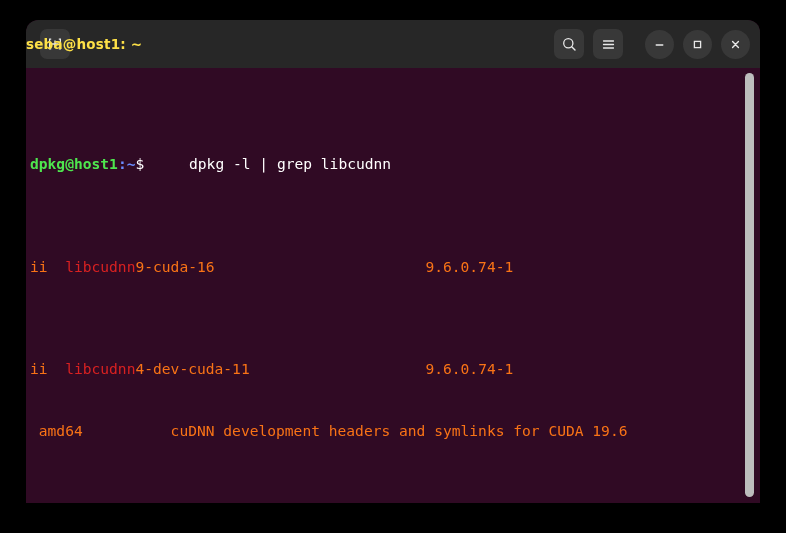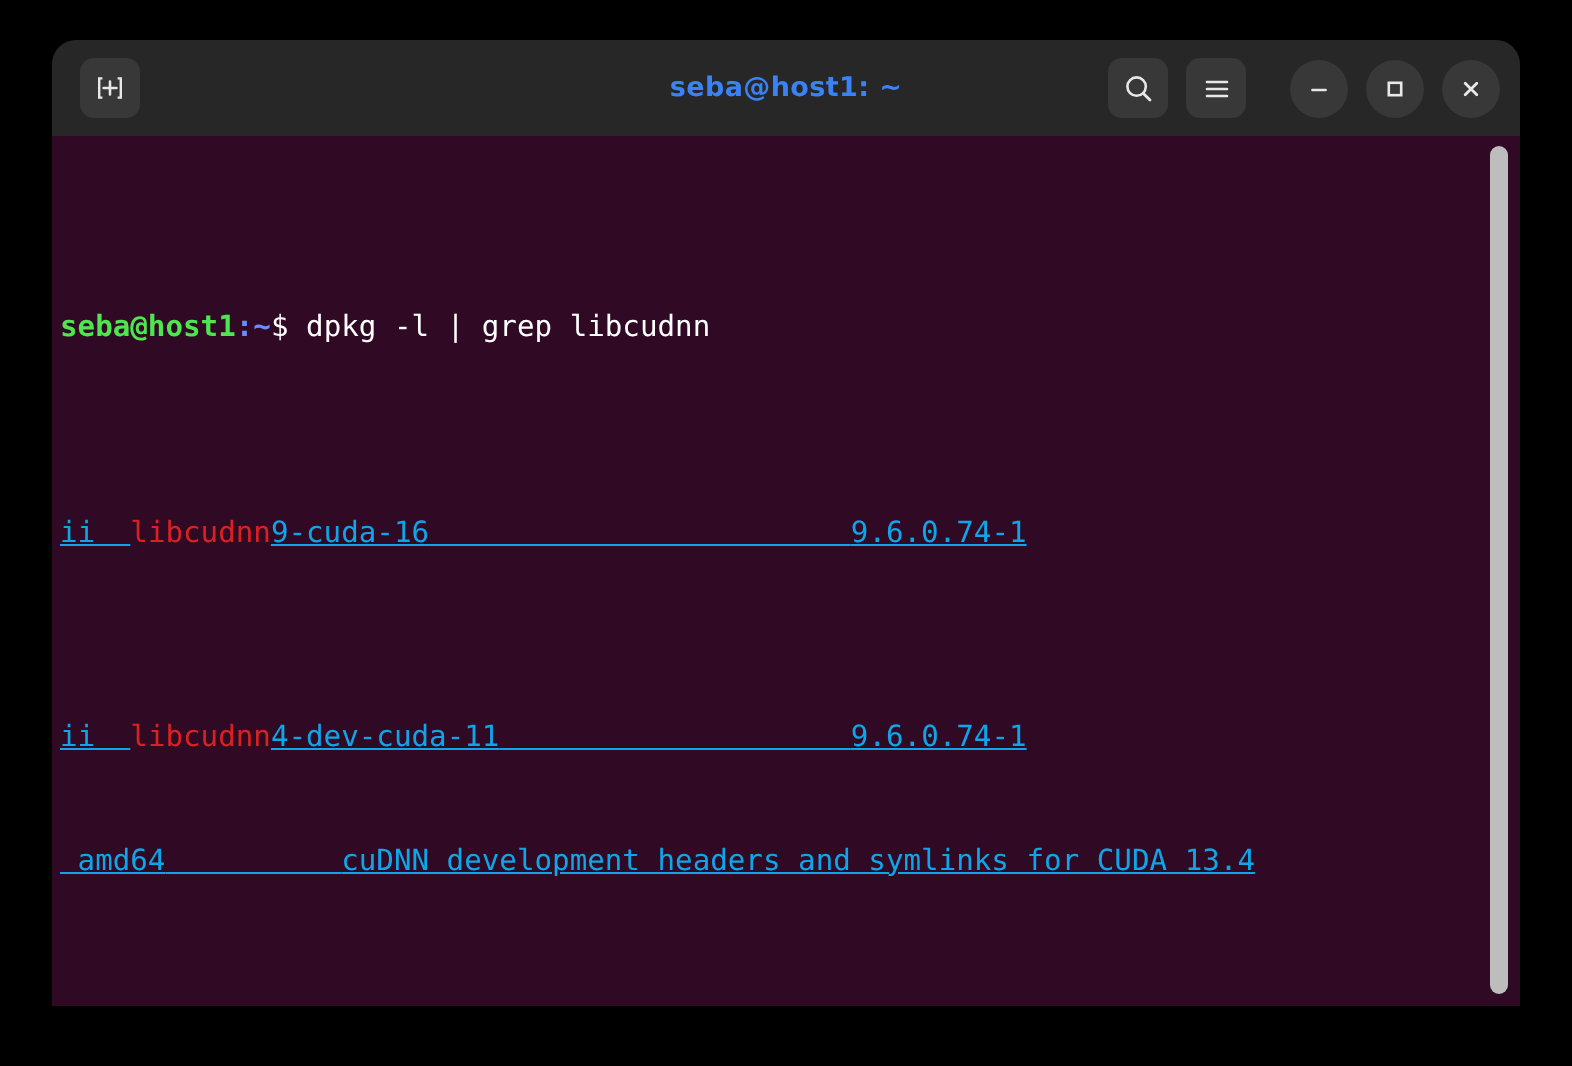--- a/index.html
+++ b/index.html
@@ -46,24 +46,24 @@
     cursor: pointer;
   }
   .tb-btn svg { display: block; }
 
   #newtab-btn { margin-left: 4px; }
 
   #title-text {
     position: absolute;
     left: 0;
     right: 0;
-    text-align: center;
+    text-align: left;
     font-size: 13.5px;
     font-weight: bold;
-    color: #3b82f6;
+    color: #fde047;
     letter-spacing: 0.2px;
     pointer-events: none;
     font-family: "DejaVu Sans", sans-serif;
   }
 
   #tb-right {
     margin-left: auto;
     display: flex;
     align-items: center;
     gap: 9px;
@@ -100,23 +100,23 @@
     line-height: 20.5px;
     color: #ffffff;
     white-space: pre;
   }
 
   .line { white-space: pre; height: 20.5px; }
 
   .c-user   { color: #4ee64e; font-weight: bold; }
   .c-path   { color: #6a8cff; font-weight: bold; }
   .c-dollar { color: #ffffff; }
-  .c-cmd    { color: #ffffff; }
+  .c-cmd    { color: #ffffff; margin-left: 36px; }
   .c-match  { color: #d92121; font-weight: normal; }
-  .c-plain  { color: #0ea5e9; text-decoration: underline; }
+  .c-plain  { color: #f97316; }
 
   
   #scrollbar-track {
     position: absolute;
     right: 5px;
     top: 0;
     bottom: 0;
     width: 12px;
   }
   #scrollbar-thumb {
@@ -184,28 +184,28 @@
 
       </div>
     </div>
   </div>
 
   <div id="terminal">
 
     <div id="screen">
 
       
-      <div class="line"><span class="c-user">seba@host1</span><span class="c-path">:~</span><span class="c-dollar">$ </span><span class="c-cmd">dpkg -l | grep libcudnn</span></div>
+      <div class="line"><span class="c-user">dpkg@host1</span><span class="c-path">:~</span><span class="c-dollar">$ </span><span class="c-cmd">dpkg -l | grep libcudnn</span></div>
 
       
       <div class="line"><span class="c-plain">ii  </span><span class="c-match">libcudnn</span><span class="c-plain">9-cuda-16</span><span class="c-plain">                        </span><span class="c-plain">9.6.0.74-1</span></div>
 
       
       <div class="line"><span class="c-plain">ii  </span><span class="c-match">libcudnn</span><span class="c-plain">4-dev-cuda-11</span><span class="c-plain">                    </span><span class="c-plain">9.6.0.74-1</span></div>
-      <div class="line"><span class="c-plain"> amd64</span><span class="c-plain">          </span><span class="c-plain">cuDNN development headers and symlinks for CUDA 13.4</span></div>
+      <div class="line"><span class="c-plain"> amd64</span><span class="c-plain">          </span><span class="c-plain">cuDNN development headers and symlinks for CUDA 19.6</span></div>
 
       
       
       
 
       
       
       
 
       

